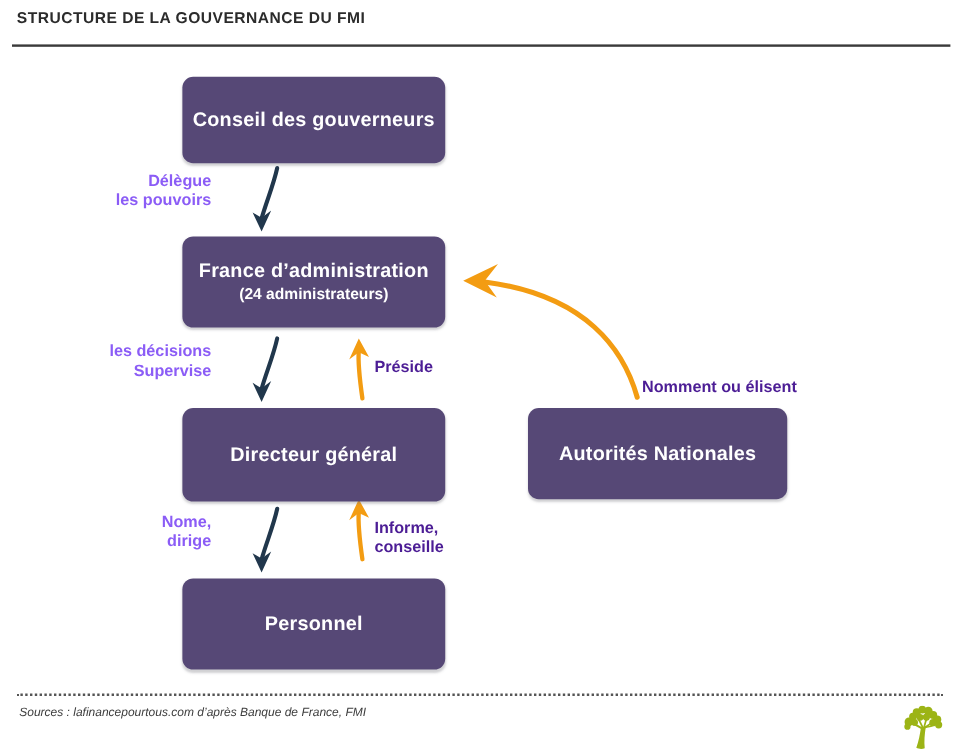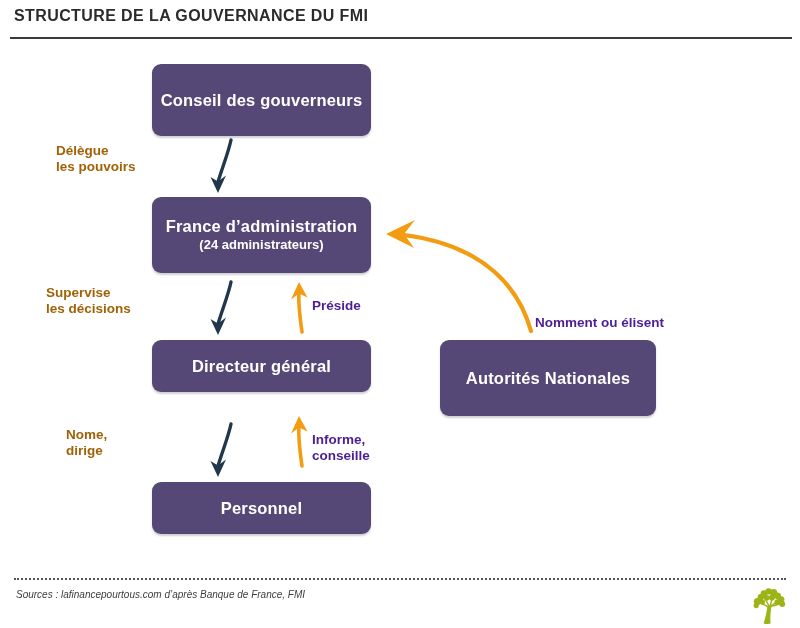--- a/index.html
+++ b/index.html
@@ -17,21 +17,21 @@
     height: 628px;
     background: #ffffff;
     overflow: hidden;
   }
 
   
   #header-title {
     position: absolute;
     left: 14px;
     top: 7px;
-    font-size: 16px;
+    font-size: 13px;
     font-weight: bold;
     letter-spacing: 0.4px;
     color: #2b2b2b;
     white-space: nowrap;
     font-family: "Liberation Sans", sans-serif;
   }
   #header-rule {
     position: absolute;
     left: 10px;
     top: 37px;
@@ -72,33 +72,33 @@
   .node-sub {
     font-size: 13px;
     font-weight: bold;
     line-height: 1.15;
     margin-top: 2px;
     color: #ffffff;
   }
 
   #box-gouverneurs { left: 152px; top: 22px;  width: 219px; height: 72px; }
   #box-administration { left: 152px; top: 155px; width: 219px; height: 76px; }
-  #box-directeur   { left: 152px; top: 298px; width: 219px; height: 52px; }
-  #box-personnel   { left: 152px; top: 440px; width: 219px; height: 52px; }
+  #box-directeur   { left: 152px; top: 298px; width: 219px; height: 78px; }
+  #box-personnel   { left: 152px; top: 440px; width: 219px; height: 76px; }
   #box-autorites   { left: 440px; top: 298px; width: 216px; height: 76px; text-align: center; }
 
   
   .edge-label {
     position: absolute;
     font-size: 13.5px;
     font-weight: bold;
     line-height: 1.18;
     white-space: nowrap;
   }
-  .edge-label.dark  { color: #a16207; }
+  .edge-label.dark  { color: #8b5cf6; text-align: right; }
   .edge-label.amber { color: #4c1d95; text-align: left; }
 
   #label-delegue   { left: 56px;  top: 101px; width: 120px; }
   #label-supervise { left: 46px;  top: 243px; width: 130px; }
   #label-nome      { left: 66px;  top: 385px; width: 110px; }
   #label-preside   { left: 312px; top: 256px; }
   #label-informe   { left: 312px; top: 390px; }
   #label-nomment   { left: 535px; top: 273px; }
 
   
@@ -199,22 +199,22 @@
     <div class="node-box" id="box-autorites">
       <div class="node-title">Autorités Nationales</div>
     </div>
 
     <div class="edge-label dark" id="label-delegue">
       <div>Délègue</div>
       <div>les pouvoirs</div>
     </div>
 
     <div class="edge-label dark" id="label-supervise">
+      <div>les décisions</div>
       <div>Supervise</div>
-      <div>les décisions</div>
     </div>
 
     <div class="edge-label dark" id="label-nome">
       <div>Nome,</div>
       <div>dirige</div>
     </div>
 
     <div class="edge-label amber" id="label-preside">
       <div>Préside</div>
     </div>

